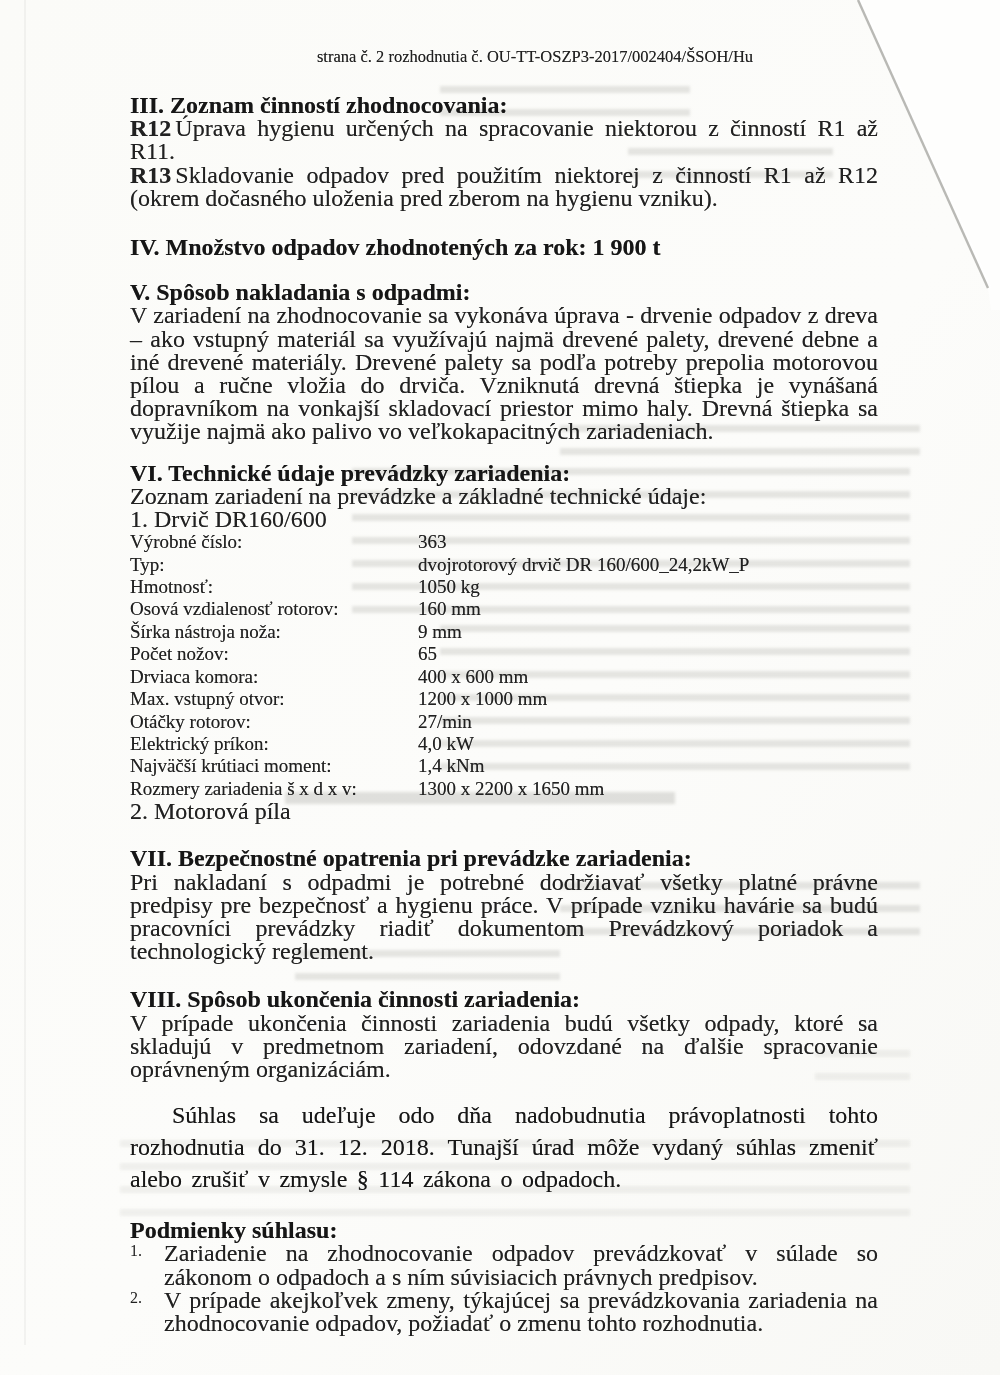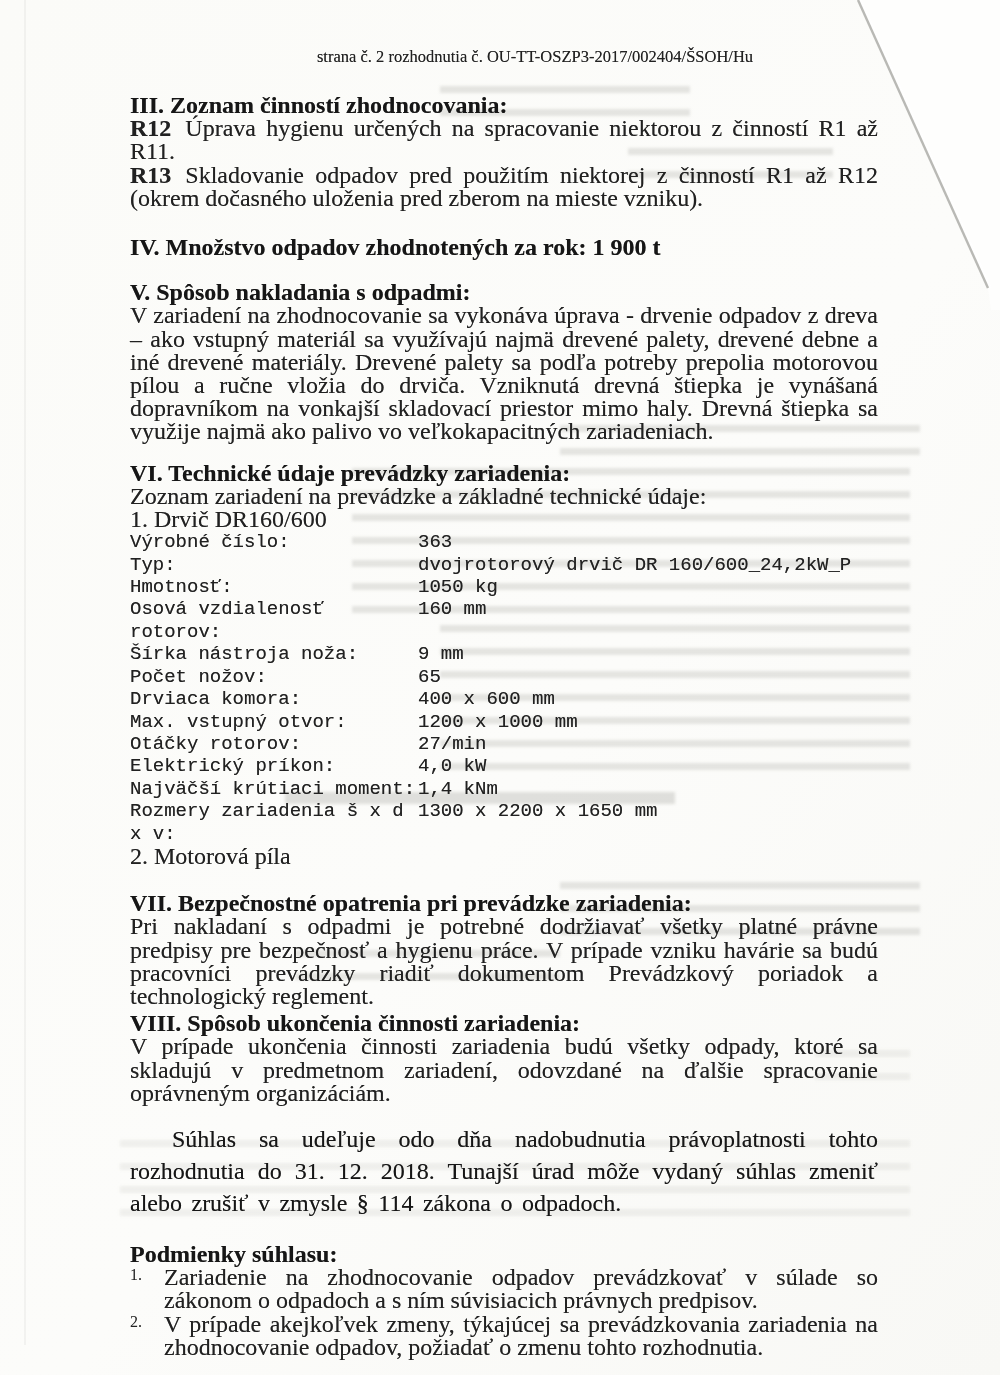--- a/index.html
+++ b/index.html
@@ -22,31 +22,31 @@
   p { margin: 0; font-size: 24px; line-height: 23.2px; text-shadow: 0 0 0.5px rgba(40,40,40,0.55); }
   .header-line {
     margin-top: 46px;
     text-align: center;
     font-size: 16.5px;
     padding-left: 62px;
     line-height: 22px;
   }
   .heading { font-weight: bold; color: #161616; }
   .just { text-align: justify; }
-  .rcode { font-weight: bold; margin-right: 14px; }
+  .rcode { font-weight: bold; margin-right: 4px; }
   .mt-sec3 { margin-top: 26px; }
   .mt-sec4 { margin-top: 26px; }
   .mt-sec5 { margin-top: 22px; }
   .mt-sec6 { margin-top: 18px; }
   .mt-sec7 { margin-top: 24px; }
-  .mt-sec8 { margin-top: 4px; }
+  .mt-sec8 { margin-top: 25px; }
   .mt-consent { margin-top: 18px; }
   .mt-cond { margin-top: 24px; }
   .spec-row { display: flex; }
-  .spec-row p, .spec-row span { font-size: 19px; line-height: 22.4px; text-shadow: 0 0 0.5px rgba(40,40,40,0.55); font-family: Liberation Mono, monospace; }
+  .spec-row p, .spec-row span { font-size: 19px; line-height: 22.4px; text-shadow: 0 0 0.5px rgba(40,40,40,0.55); }
   .spec-label { width: 288px; flex: none; }
   .spec-value { flex: 1; }
   .consent-par {
     font-weight: normal;
     text-align: justify;
     text-indent: 42px;
     word-spacing: 3.5px;
     line-height: 32px;
     color: #161616;
   }
@@ -105,21 +105,21 @@
   <div class="smudge smudge-lines" style="left:295px; top:950px; width:265px; height:38px;"></div>
   <div class="smudge smudge-faint" style="left:815px; top:1050px; width:95px; height:32px;"></div>
   <div class="smudge smudge-faint" style="left:120px; top:1140px; width:790px; height:82px;"></div>
 
   <div class="content">
 
     <p class="header-line">strana č. 2 rozhodnutia č. OU-TT-OSZP3-2017/002404/ŠSOH/Hu</p>
 
     <p class="heading mt-sec3">III. Zoznam činností zhodnocovania:</p>
     <p class="just"><span class="rcode">R12</span><span>Úprava hygienu určených na spracovanie niektorou z činností R1 až R11.</span></p>
-    <p class="just"><span class="rcode">R13</span><span>Skladovanie odpadov pred použitím niektorej z činností R1 až R12 (okrem dočasného uloženia pred zberom na mieste vzniku).</span></p>
+    <p class="just"><span class="rcode">R13</span><span>Skladovanie odpadov pred použitím niektorej z činností R1 až R12 (okrem dočasného uloženia pred zberom na hygienu vzniku).</span></p>
 
     <p class="heading mt-sec4">IV. Množstvo odpadov zhodnotených za rok: 1 900 t</p>
 
     <p class="heading mt-sec5">V. Spôsob nakladania s odpadmi:</p>
     <p class="just">V zariadení na zhodnocovanie sa vykonáva úprava - drvenie odpadov z dreva – ako vstupný materiál sa využívajú najmä drevené palety, drevené debne a iné drevené materiály. Drevené palety sa podľa potreby prepolia motorovou pílou a ručne vložia do drviča. Vzniknutá drevná štiepka je vynášaná dopravníkom na vonkajší skladovací priestor mimo haly. Drevná štiepka sa využije najmä ako palivo vo veľkokapacitných zariadeniach.</p>
 
     <p class="heading mt-sec6">VI. Technické údaje prevádzky zariadenia:</p>
     <p>Zoznam zariadení na prevádzke a základné technické údaje:</p>
     <p>1. Drvič DR160/600</p>
 

